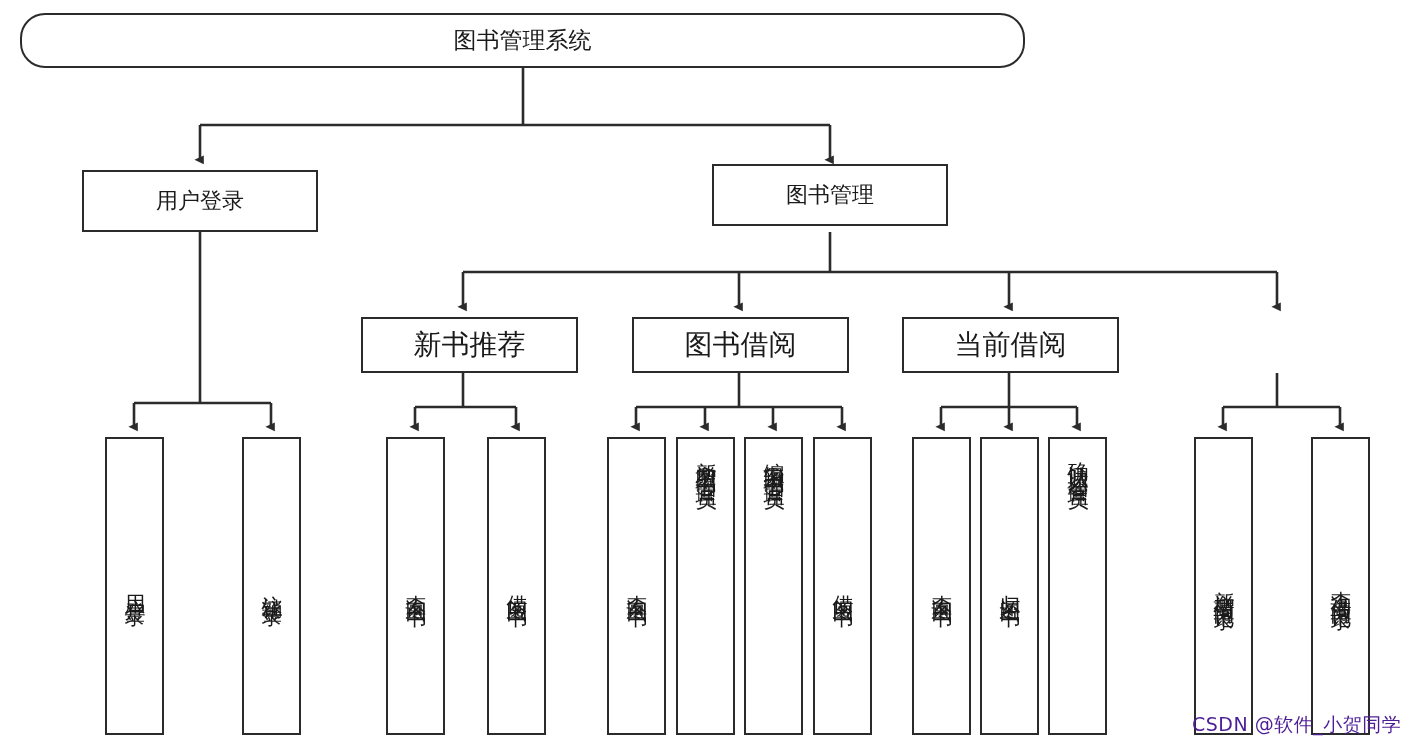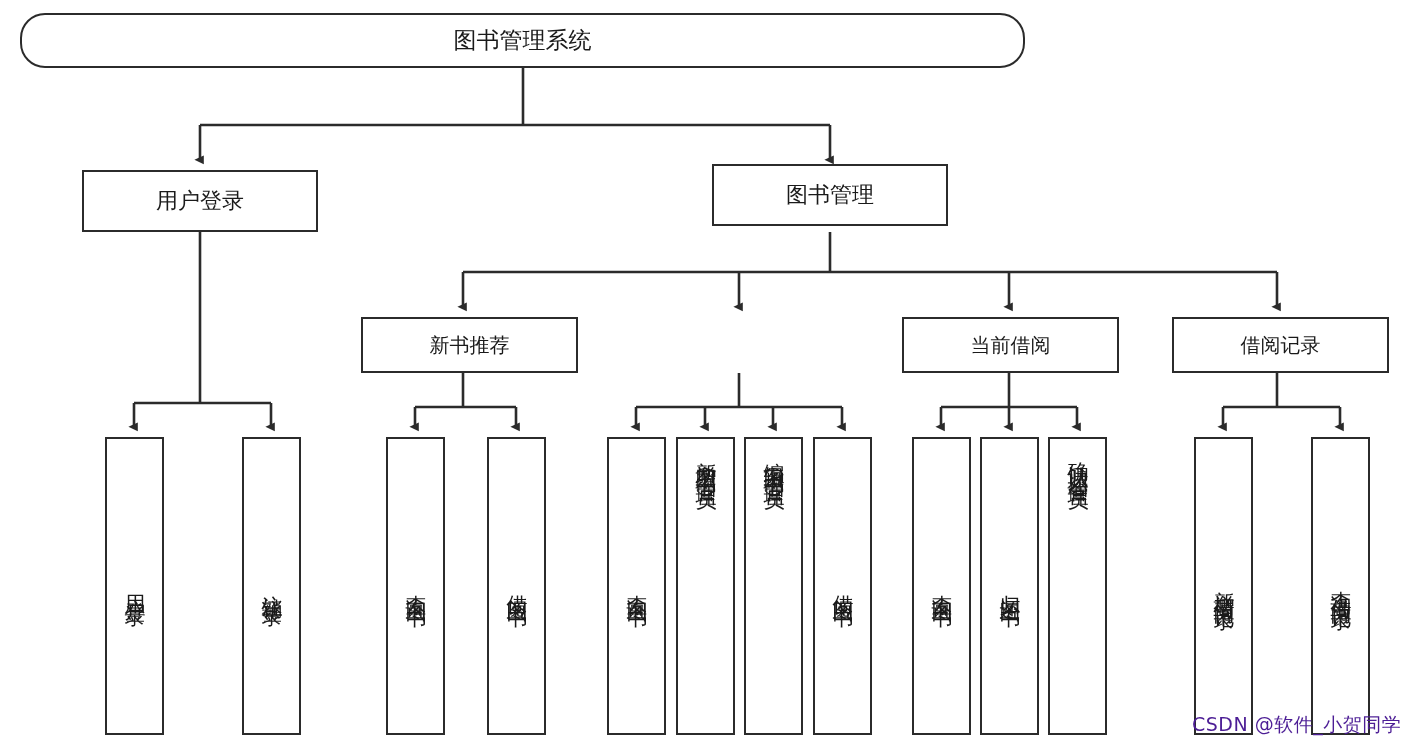--- a/index.html
+++ b/index.html
@@ -32,21 +32,21 @@
     box-sizing: border-box;
     border: 2px solid #2b2b2b;
     background: #ffffff;
     display: flex;
     align-items: center;
     justify-content: center;
     color: #1a1a1a;
   }
   .node.level1 { font-size: 23px; }
   .node.level2 { font-size: 22px; }
-  .node.level3 { font-size: 20px; align-items: center; }
+  .node.level3 { font-size: 28px; align-items: center; }
   .leaf {
     position: absolute;
     box-sizing: border-box;
     border: 2px solid #2b2b2b;
     background: #ffffff;
     display: flex;
     justify-content: center;
     color: #1a1a1a;
     font-size: 21px;
   }
@@ -129,25 +129,25 @@
   <div class="node level2" style="left:82px; top:170px; width:236px; height:62px;">
     <span>用户登录</span>
   </div>
   <div class="node level2" style="left:712px; top:164px; width:236px; height:62px;">
     <span>图书管理</span>
   </div>
 
   <div class="node level3" style="left:361px; top:317px; width:217px; height:56px;">
     <span>新书推荐</span>
   </div>
+  <div class="node level3" style="left:632px; top:317px; width:217px; height:56px;">
+    <span>图书借阅</span>
+  </div>
   <div class="node level3" style="left:902px; top:317px; width:217px; height:56px;">
     <span>当前借阅</span>
-  </div>
-  <div class="node level3" style="left:1172px; top:317px; width:217px; height:56px;">
-    <span>借阅记录</span>
   </div>
 
   <div class="leaf mid" style="left:105px; top:437px; width:59px; height:298px;">
     <span class="vtext">用户登录</span>
   </div>
   <div class="leaf mid" style="left:242px; top:437px; width:59px; height:298px;">
     <span class="vtext">注销登录</span>
   </div>
 
   <div class="leaf mid" style="left:386px; top:437px; width:59px; height:298px;">

